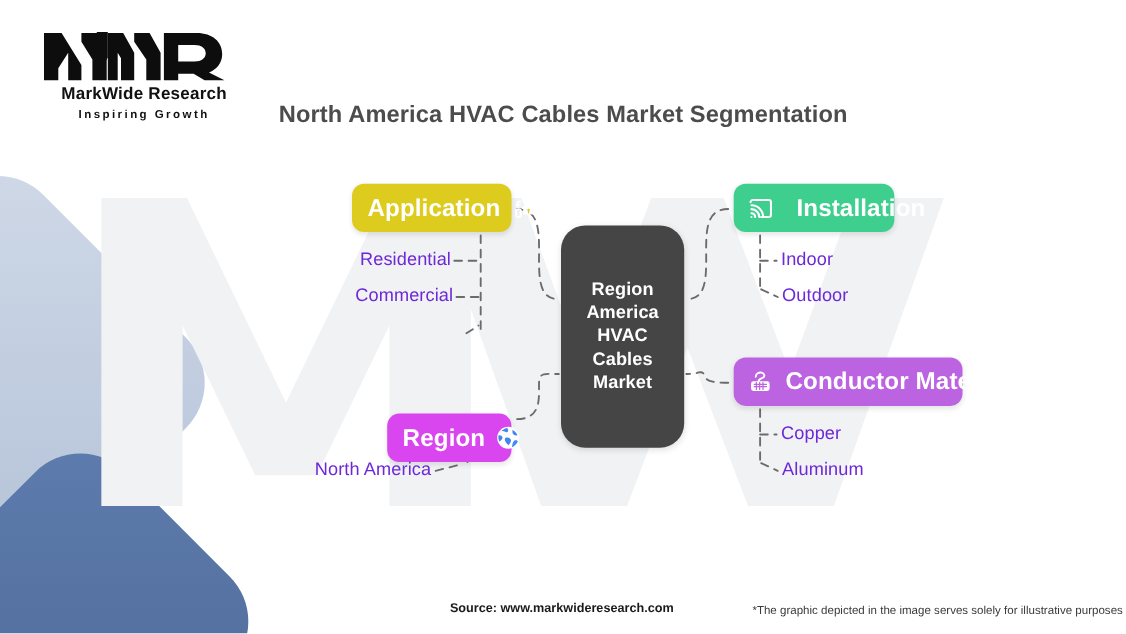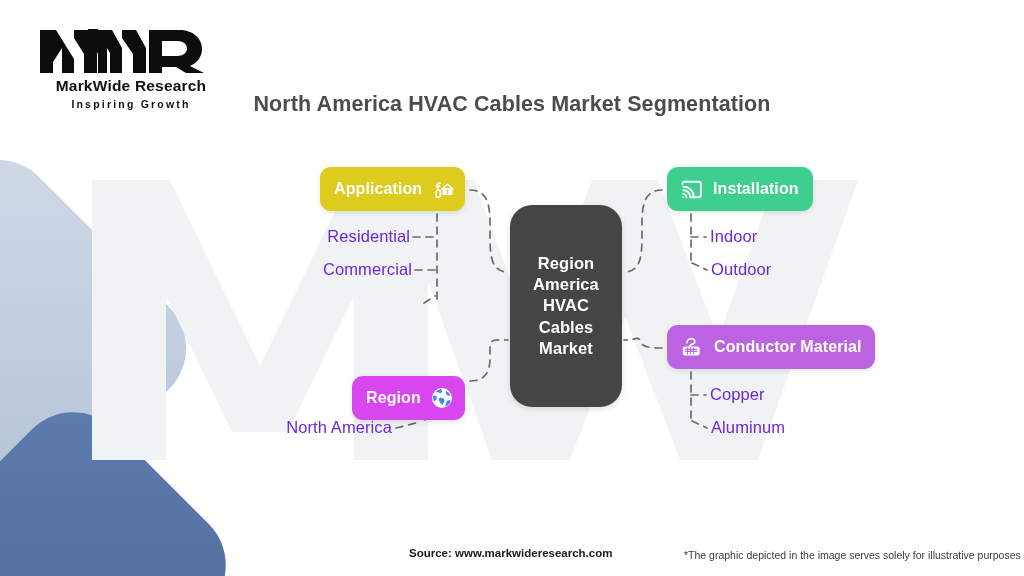--- a/index.html
+++ b/index.html
@@ -68,29 +68,29 @@
     color:#fff;font-size:16.5px;font-weight:bold;line-height:1.28;
     text-align:center;letter-spacing:.1px;
   }
 
   .badge{
     position:absolute;height:44px;border-radius:11px;
     display:flex;align-items:center;box-sizing:border-box;
     box-shadow:0 2px 5px rgba(0,0,0,.10);
   }
   .badge-label{
-    color:#fff;font-size:16px;font-weight:bold;white-space:nowrap;letter-spacing:.1px;
+    color:#fff;font-size:22px;font-weight:bold;white-space:nowrap;letter-spacing:.1px;
   }
   .badge-ico{display:flex;align-items:center;justify-content:center;flex:0 0 auto;}
 
   .b-application{left:320px;top:167px;width:145px;background:#ddcc1e;padding:0 12px 0 14px;justify-content:flex-start;}
   .b-application .badge-ico{margin-left:9px;}
   .b-region{left:352px;top:376px;width:113px;background:#d946ef;padding:0 12px 0 14px;}
   .b-region .badge-ico{margin-left:9px;}
-  .b-installation{left:667px;top:167px;width:146px;background:#3ecf8e;padding:0 14px 0 12px;}
+  .b-installation{left:667px;top:167px;width:146px;background:#3ecf8e;padding:0 14px 0 12px;gap:11px;}
   .b-installation .badge-ico{margin-right:9px;}
   .b-conductor{left:667px;top:325px;width:208px;background:#bb63e0;padding:0 14px 0 12px;}
   .b-conductor .badge-ico{margin-right:9px;}
 
   .leaf{
     position:absolute;font-size:16.5px;color:#6d28d9;white-space:nowrap;letter-spacing:.1px;
   }
   .leaf-l{text-align:right;}
   .leaf-r{text-align:left;}
 

